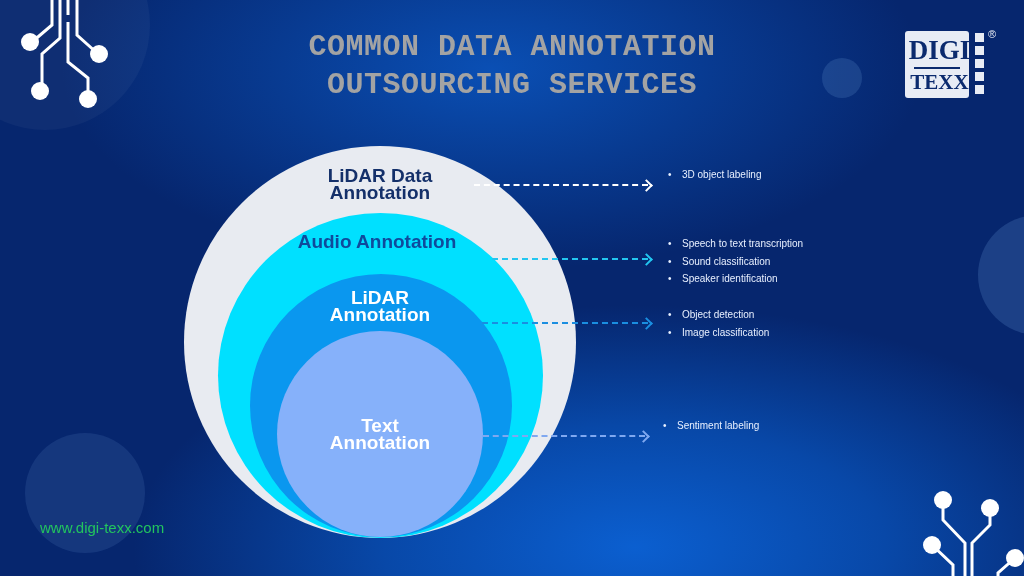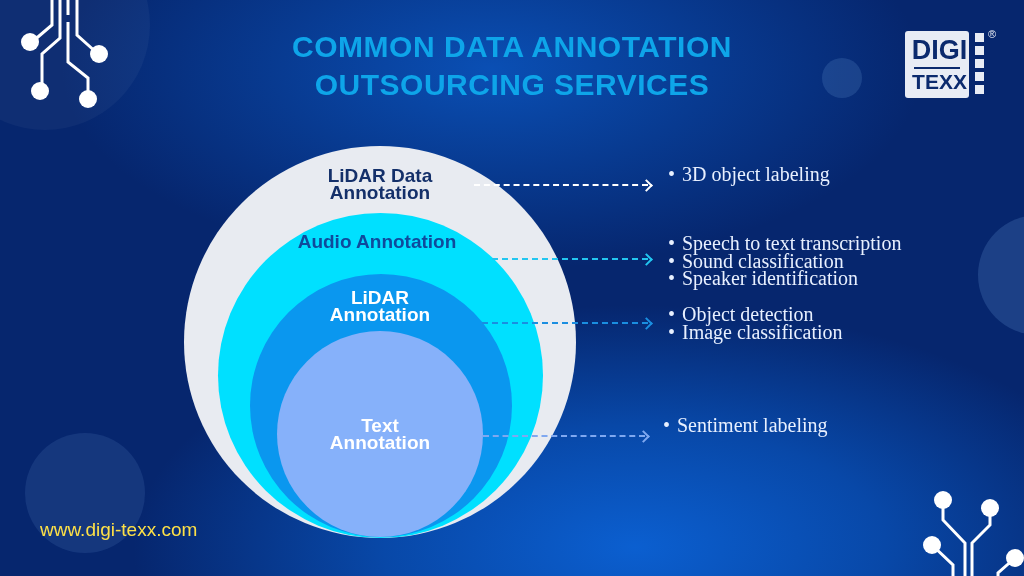--- a/index.html
+++ b/index.html
@@ -2,33 +2,33 @@
 <html><head>
 <meta charset="utf-8">
 <style>
   html, body { margin:0; padding:0; }
   body { width:1024px; height:576px; overflow:hidden; position:relative;
     font-family:"Liberation Sans", sans-serif;
     background: radial-gradient(ellipse 70% 60% at 62% 95%, #0b5fd0 0%, #0848a8 35%, rgba(6,40,120,0) 70%),
                 radial-gradient(ellipse 60% 50% at 48% 12%, #0a4fb4 0%, rgba(8,40,120,0) 70%),
                 #06266e; }
   .deco-circle { position:absolute; border-radius:50%; background:rgba(255,255,255,0.07); }
-  .title { position:absolute; left:0; right:0; top:28px; text-align:center; color:#0ea5e9;
-    font-weight:bold; font-size:30px; line-height:38px; letter-spacing:0.5px; }
+  .title { position:absolute; left:0; right:0; top:28px; text-align:center; color:#a3a3a3;
+    font-weight:bold; font-size:30px; line-height:38px; letter-spacing:0.5px;font-family:Liberation Mono, monospace; }
   .ring { position:absolute; border-radius:50%; }
   .ring-label { position:absolute; text-align:center; font-weight:bold; font-size:19px; line-height:17px; width:200px; }
   .dash { position:absolute; height:0; border-top:2px dashed; }
   .arrowhead { position:absolute; width:7px; height:7px; border-top:2px solid; border-right:2px solid; transform:rotate(45deg); }
-  .bullets { position:absolute; margin:0; padding:0; list-style:none; color:#e8f0ff; font-size:20px; line-height:17.5px;font-family:Liberation Serif, serif; }
+  .bullets { position:absolute; margin:0; padding:0; list-style:none; color:#e8f0ff; font-size:10px; line-height:17.5px; }
   .bullets li { position:relative; padding-left:14px; }
   .bullets li::before { content:"•"; position:absolute; left:0; top:0; }
-  .website { position:absolute; left:40px; top:519px; color:#fde047; font-size:19px; }
+  .website { position:absolute; left:40px; top:519px; color:#22c55e; font-size:15px; }
   .logo { position:absolute; left:905px; top:31px; }
   .logo-box { position:absolute; left:0; top:0; width:64px; height:67px; background:#e8ecf5; border-radius:3px; }
-  .logo-text { position:absolute; left:0; width:69px; text-align:center; color:#0b2a6e; font-weight:bold; font-family:Liberation Sans, sans-serif; }
+  .logo-text { position:absolute; left:0; width:69px; text-align:center; color:#0b2a6e; font-weight:bold; font-family:Liberation Serif, serif; }
   .logo-sq { position:absolute; left:70px; width:9px; height:9px; background:#e8ecf5; }
 </style>
 </head>
 <body>
 
 <div class="deco-circle" style="left:-60px;top:-80px;width:210px;height:210px;background:rgba(255,255,255,0.04);"></div>
 <div class="deco-circle" style="left:822px;top:58px;width:40px;height:40px;background:rgba(120,170,230,0.18);"></div>
 <div class="deco-circle" style="left:978px;top:215px;width:120px;height:120px;background:rgba(120,170,230,0.2);"></div>
 <div class="deco-circle" style="left:25px;top:433px;width:120px;height:120px;background:rgba(120,170,230,0.13);"></div>
 

